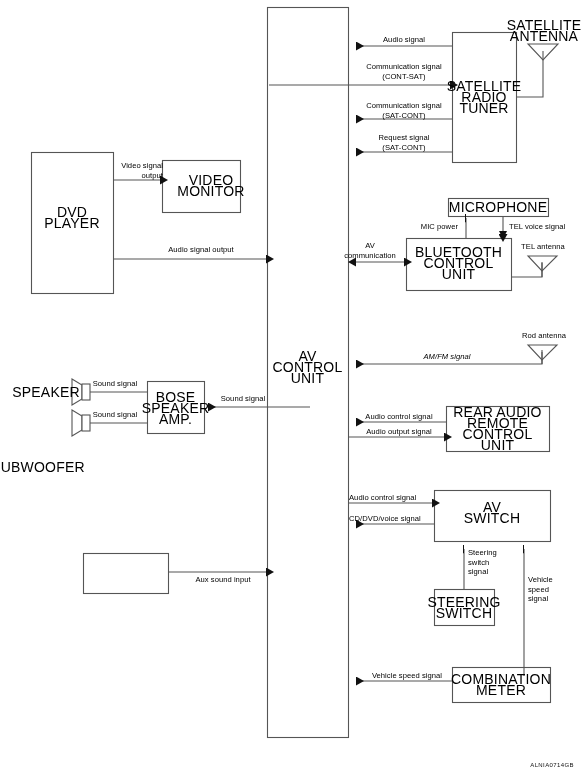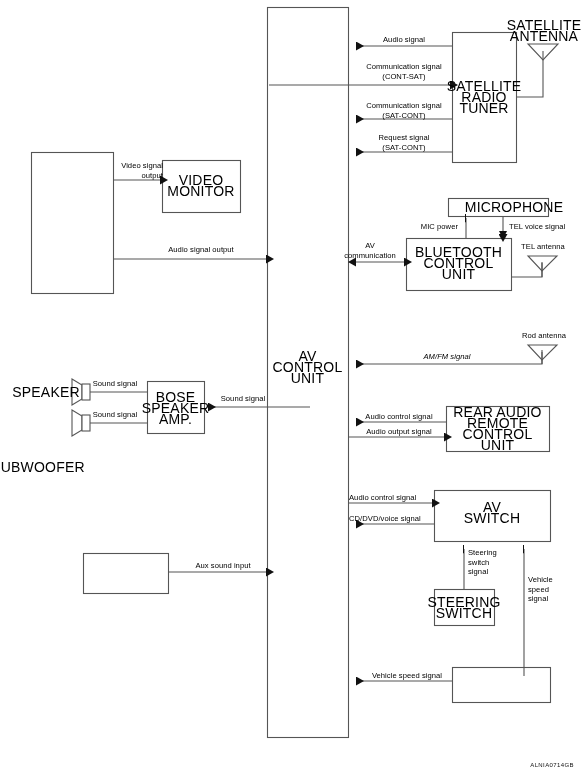--- a/index.html
+++ b/index.html
@@ -123,25 +123,27 @@
 CONTROL
 UNIT</div>
 
   <div class="box-label" style="left:452px;top:79px;width:64px;height:36px;">SATELLITE
 RADIO
 TUNER</div>
 
   <div class="box-label" style="left:508px;top:20px;width:72px;height:22px;">SATELLITE
 ANTENNA</div>
 
-
-  <div class="box-label" style="left:162px;top:173px;width:78px;height:26px;text-align:center;">VIDEO
+  <div class="box-label" style="left:31px;top:205px;width:82px;height:26px;">DVD
+PLAYER</div>
+
+  <div class="box-label" style="left:172px;top:173px;width:78px;height:26px;text-align:center;">VIDEO
 MONITOR</div>
 
-  <div class="box-label" style="left:448px;top:199px;width:100px;height:16px;padding-left:16px;">MICROPHONE</div>
+  <div class="box-label" style="left:448px;top:199px;width:100px;height:16px;">MICROPHONE</div>
 
   <div class="box-label" style="left:406px;top:250px;width:105px;height:26px;">BLUETOOTH
 CONTROL UNIT</div>
 
   <div class="edge-label" style="left:513px;top:242px;width:60px;">TEL antenna</div>
 
   <div class="edge-label" style="left:513px;top:331px;width:62px;">Rod antenna</div>
 
   <div class="box-label" style="left:22px;top:386px;width:48px;height:12px;">SPEAKER</div>
 
@@ -155,20 +157,22 @@
 REMOTE
 CONTROL UNIT</div>
 
   <div class="box-label" style="left:434px;top:500px;width:116px;height:26px;">AV
 SWITCH</div>
 
 
   <div class="box-label" style="left:434px;top:596px;width:60px;height:24px;">STEERING
 SWITCH</div>
 
+  <div class="box-label" style="left:452px;top:672px;width:98px;height:26px;">COMBINATION
+METER</div>
 
   <div class="edge-label" style="left:355px;top:35px;width:98px;text-align:center;">Audio signal</div>
 
   <div class="edge-label" style="left:348px;top:62px;width:112px;">Communication signal
 (CONT-SAT)</div>
 
   <div class="edge-label" style="left:348px;top:101px;width:112px;">Communication signal
 (SAT-CONT)</div>
 
   <div class="edge-label" style="left:355px;top:133px;width:98px;">Request signal
@@ -195,21 +199,21 @@
   <div class="edge-label" style="left:214px;top:394px;width:58px;">Sound signal</div>
 
   <div class="edge-label" style="left:355px;top:412px;width:88px;">Audio control signal</div>
 
   <div class="edge-label" style="left:355px;top:427px;width:88px;">Audio output signal</div>
 
   <div class="edge-label left" style="left:349px;top:493px;width:88px;">Audio control signal</div>
 
   <div class="edge-label left" style="left:349px;top:514px;width:88px;">CD/DVD/voice signal</div>
 
-  <div class="edge-label" style="left:185px;top:561px;width:76px;">Aux sound input</div>
+  <div class="edge-label" style="left:185px;top:575px;width:76px;">Aux sound input</div>
 
   <div class="edge-label left" style="left:468px;top:548px;width:44px;">Steering
 switch
 signal</div>
 
   <div class="edge-label left" style="left:528px;top:575px;width:44px;">Vehicle
 speed
 signal</div>
 
   <div class="edge-label" style="left:362px;top:671px;width:90px;">Vehicle speed signal</div>

